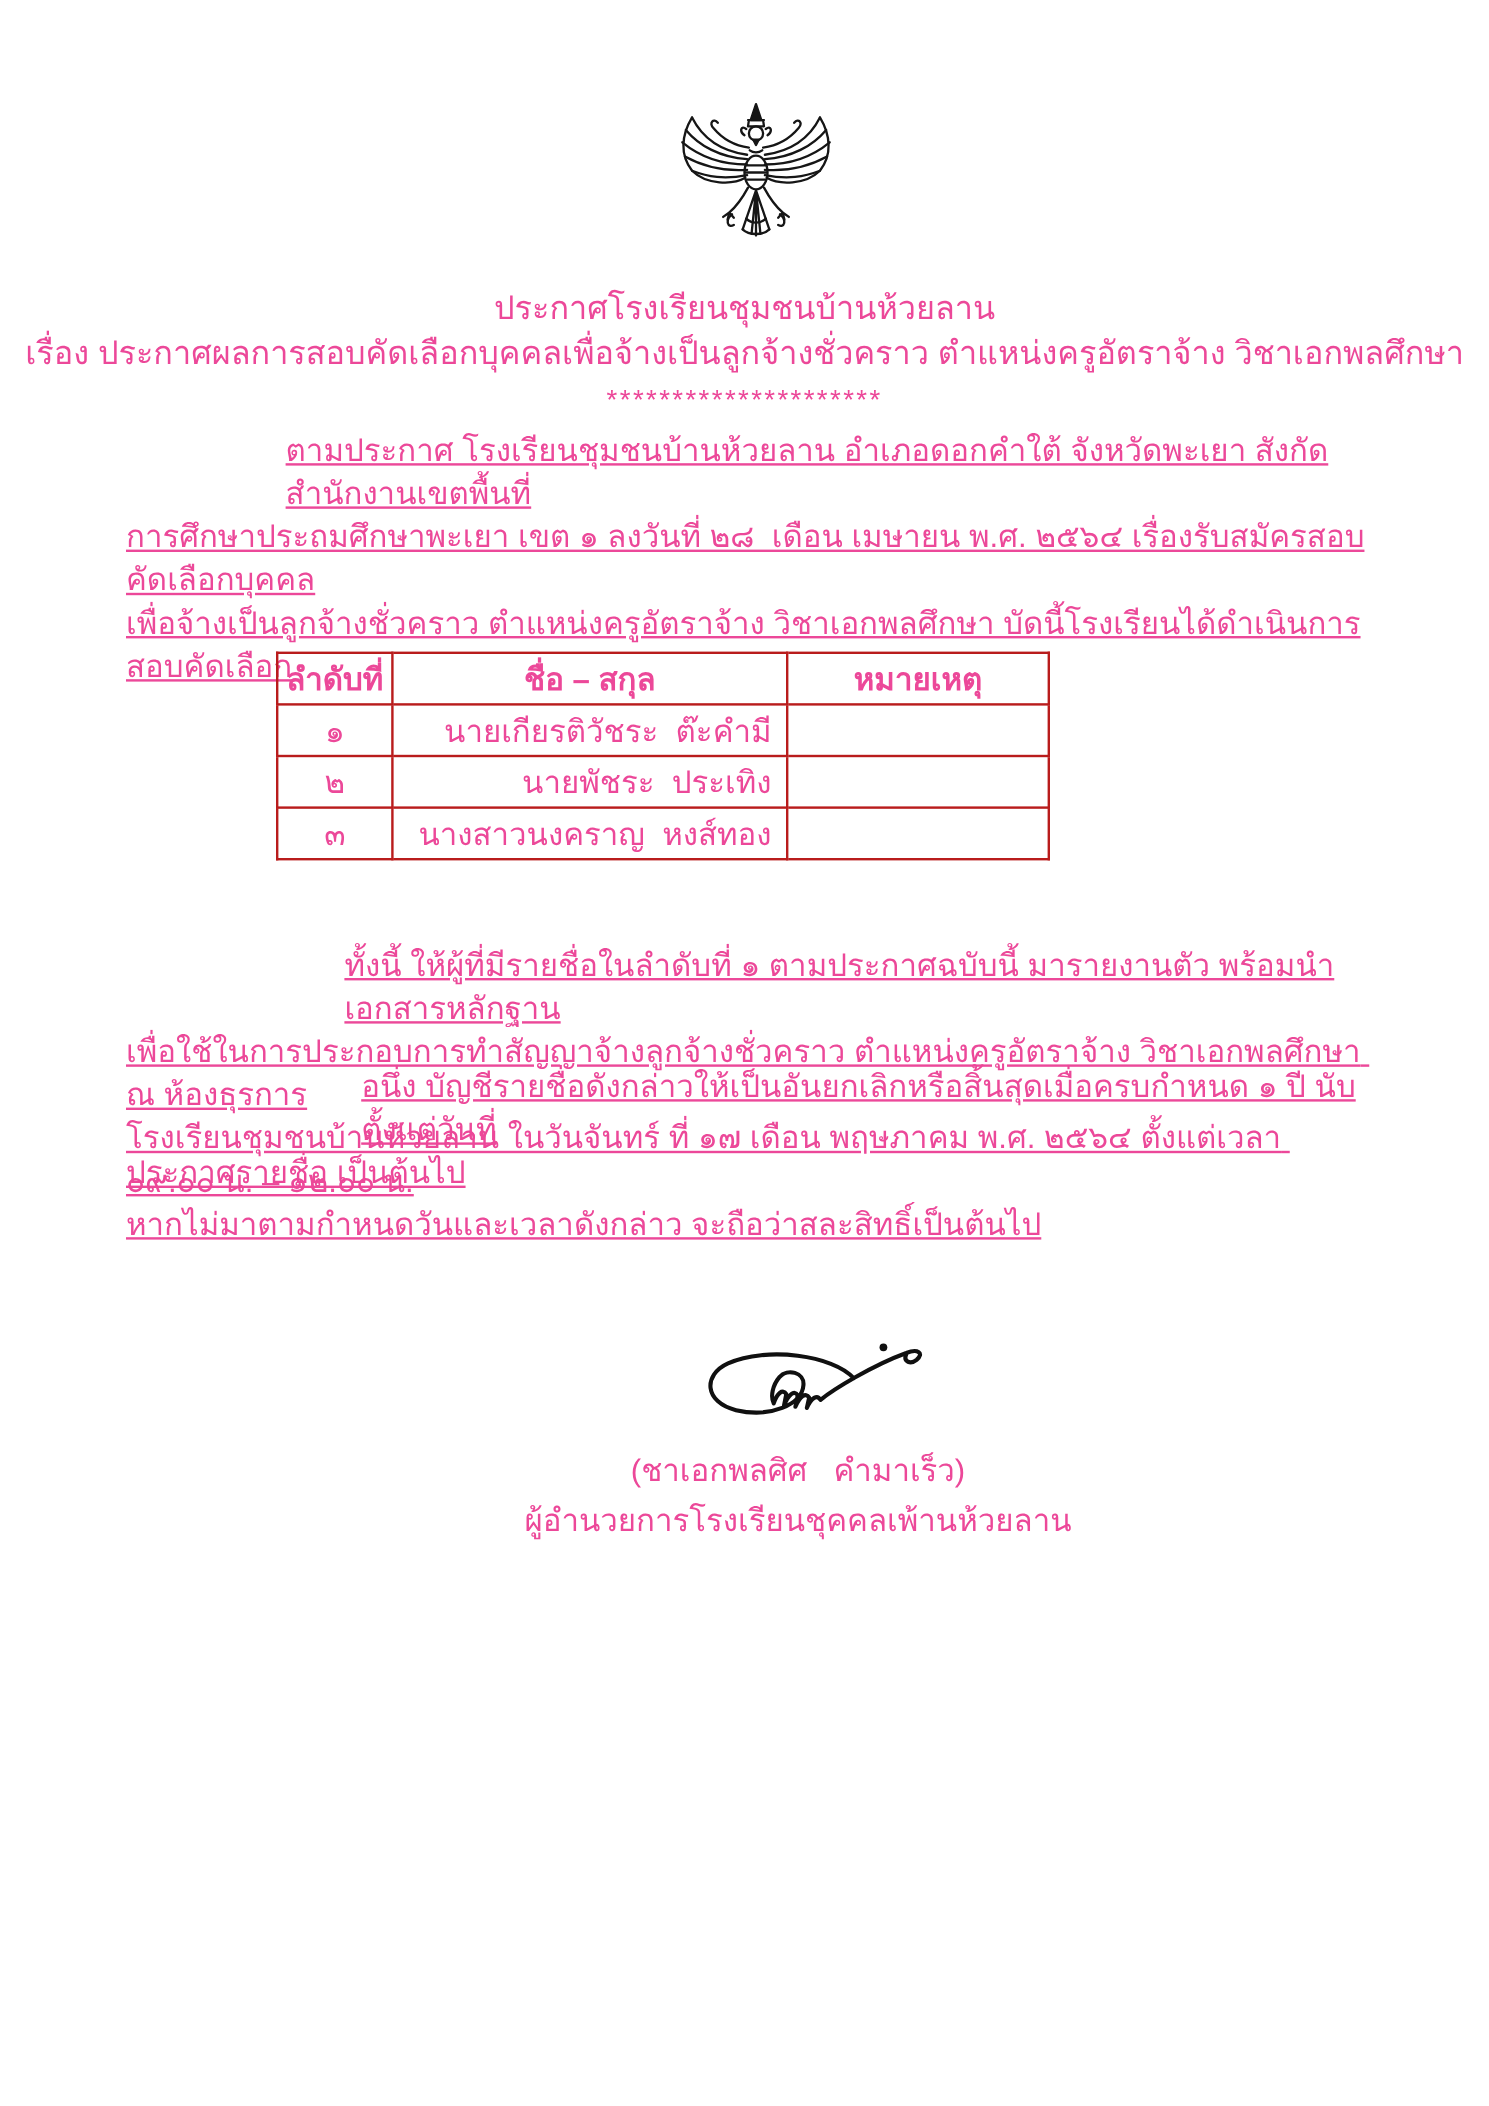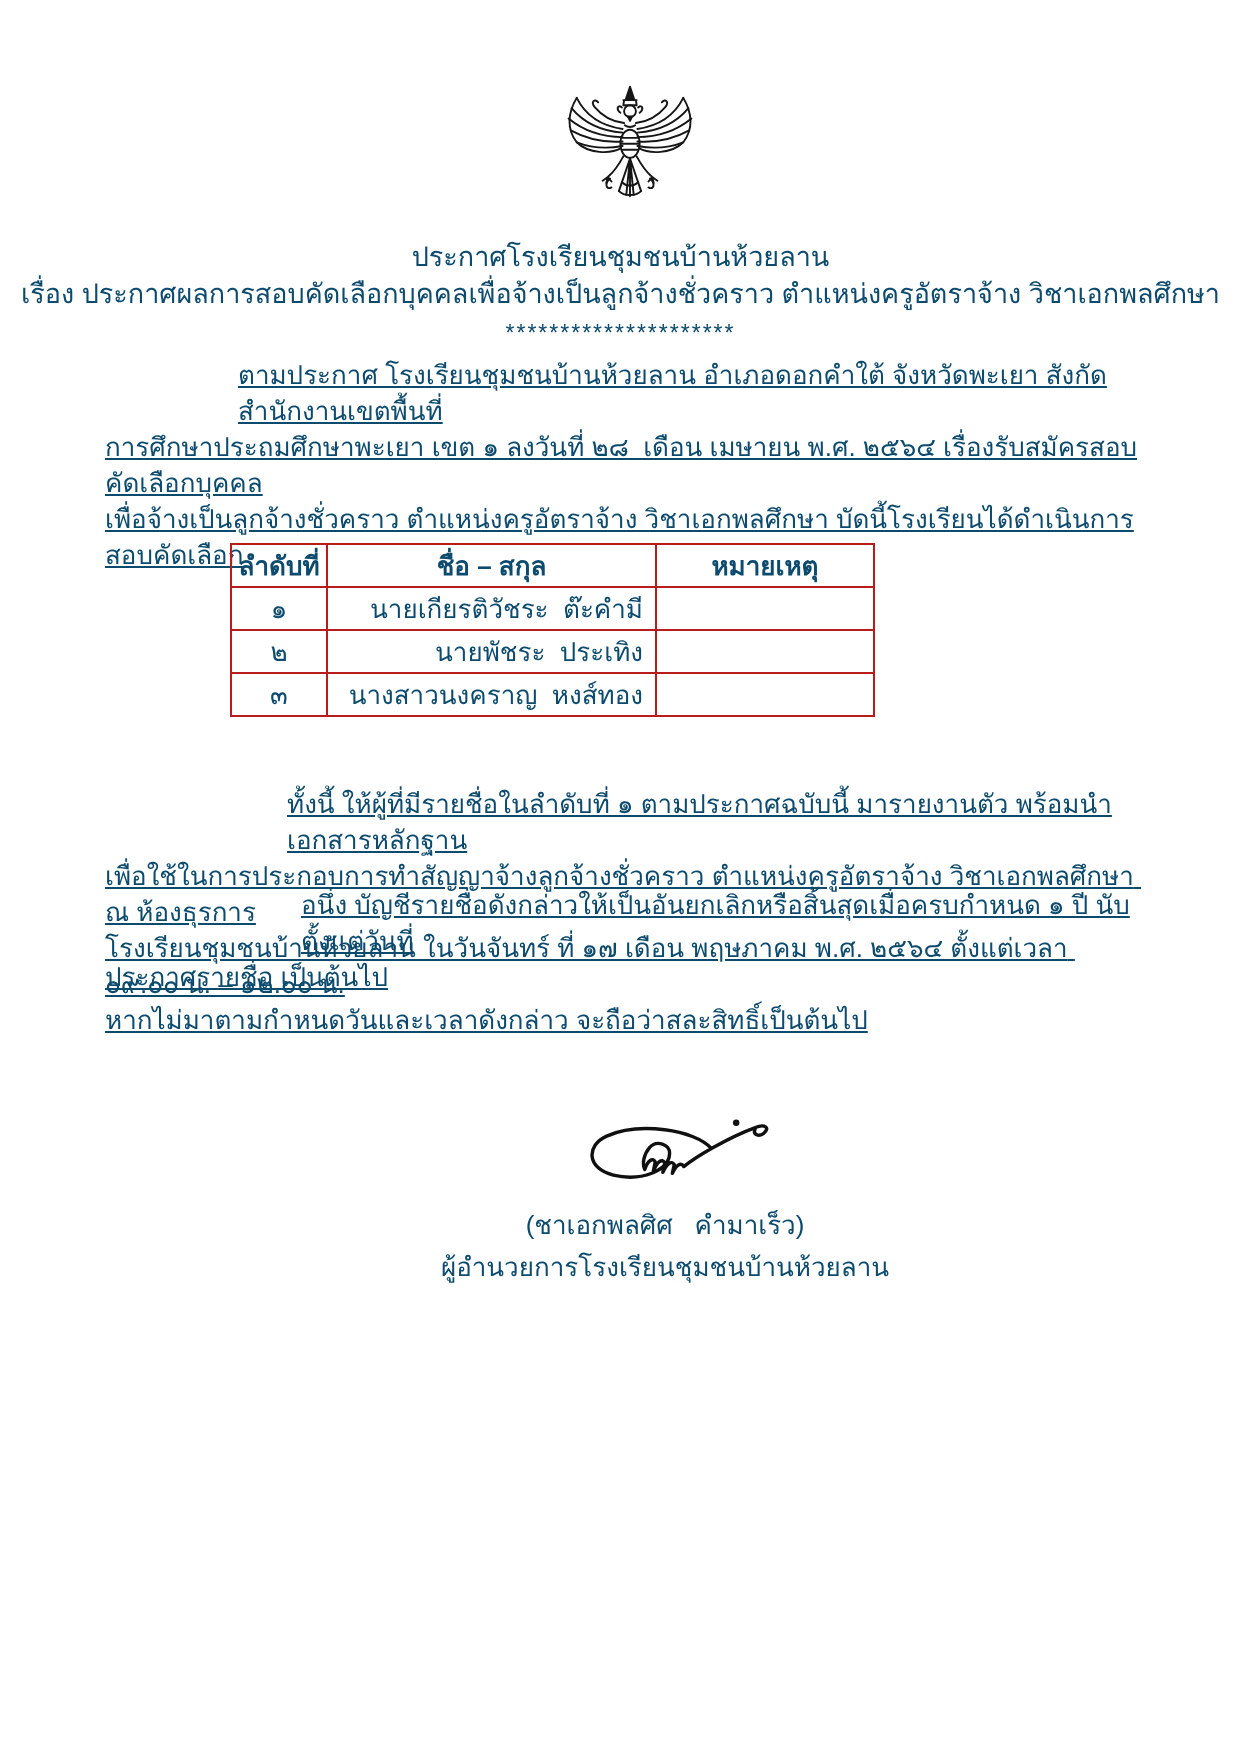--- a/index.html
+++ b/index.html
@@ -1,21 +1,21 @@
 <!DOCTYPE html>
 <html lang="th"><head>
 <meta charset="utf-8">
 <style>
   html,body{margin:0;padding:0;background:#e8e8e8;}
   .page{
     position:relative;
     width:1241px;height:1755px;
     margin:0 auto;
     background:#ffffff;
-    color:#0c4a6e;
+    color:#ec4899;
     font-family:"Liberation Sans", sans-serif;
     overflow:hidden;
   }
   .abs{position:absolute;}
   .center{left:0;width:100%;text-align:center;}
   .emblem{left:556px;top:84px;width:148px;height:158px;}
   .emblem svg{display:block;width:100%;height:100%;}
   .title-line{font-size:27px;line-height:34px;}
   .divider{font-size:23px;letter-spacing:2px;}
   .para{left:105px;width:1036px;font-size:26px;line-height:36px;text-decoration:underline;}
@@ -152,15 +152,15 @@
 
 
   <div class="abs signature">
     <svg viewBox="0 0 320 84" xmlns="http://www.w3.org/2000/svg">
       <path d="M172,32 C154,12 96,4 62,19 C40,29 41,53 69,60 C99,67 127,55 128,38 C129,27 114,23 107,31 C101,38 99,48 102,54 C105,45 110,41 113,46 L111,56 C115,46 120,42 123,47 L121,57 C125,48 130,44 133,49 L131,58 C135,49 140,46 143,51 C154,42 188,21 218,10 C228,6 234,10 227,16 C222,20 215,18 218,11" fill="none" stroke="#101010" stroke-width="3.6" stroke-linecap="round" stroke-linejoin="round"></path>
       <circle cx="198" cy="5" r="3.4" fill="#101010"></circle>
     </svg>
   </div>
 
   <div class="abs sign-block signer-name">(ชาเอกพลศิศ   คำมาเร็ว)</div>
-  <div class="abs sign-block signer-pos">ผู้อำนวยการโรงเรียนชุมชนบ้านห้วยลาน</div>
+  <div class="abs sign-block signer-pos">ผู้อำนวยการโรงเรียนชุคคลเพ้านห้วยลาน</div>
 
 </div>
 
 </body></html>

